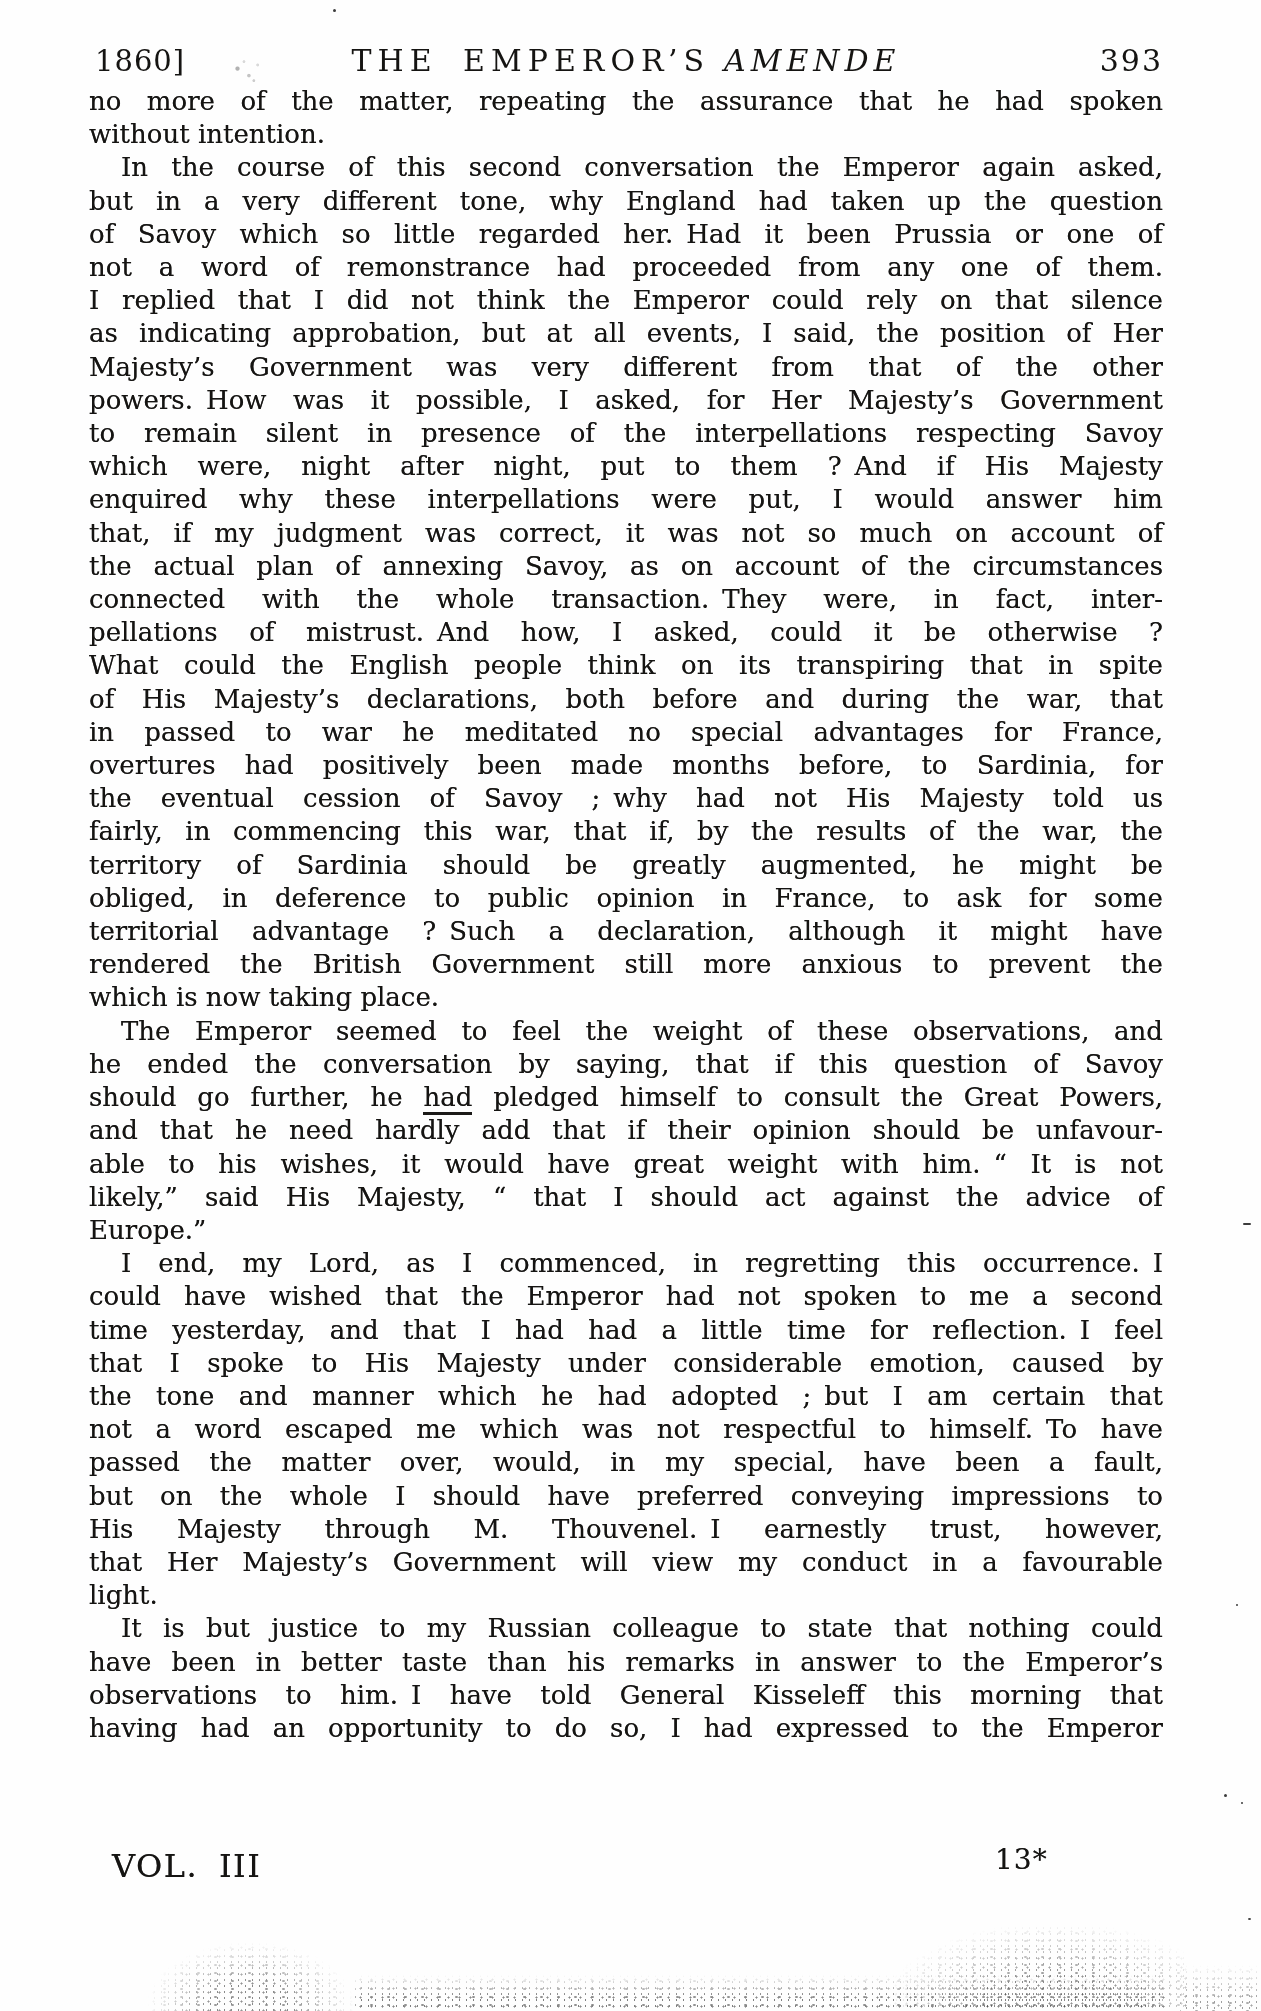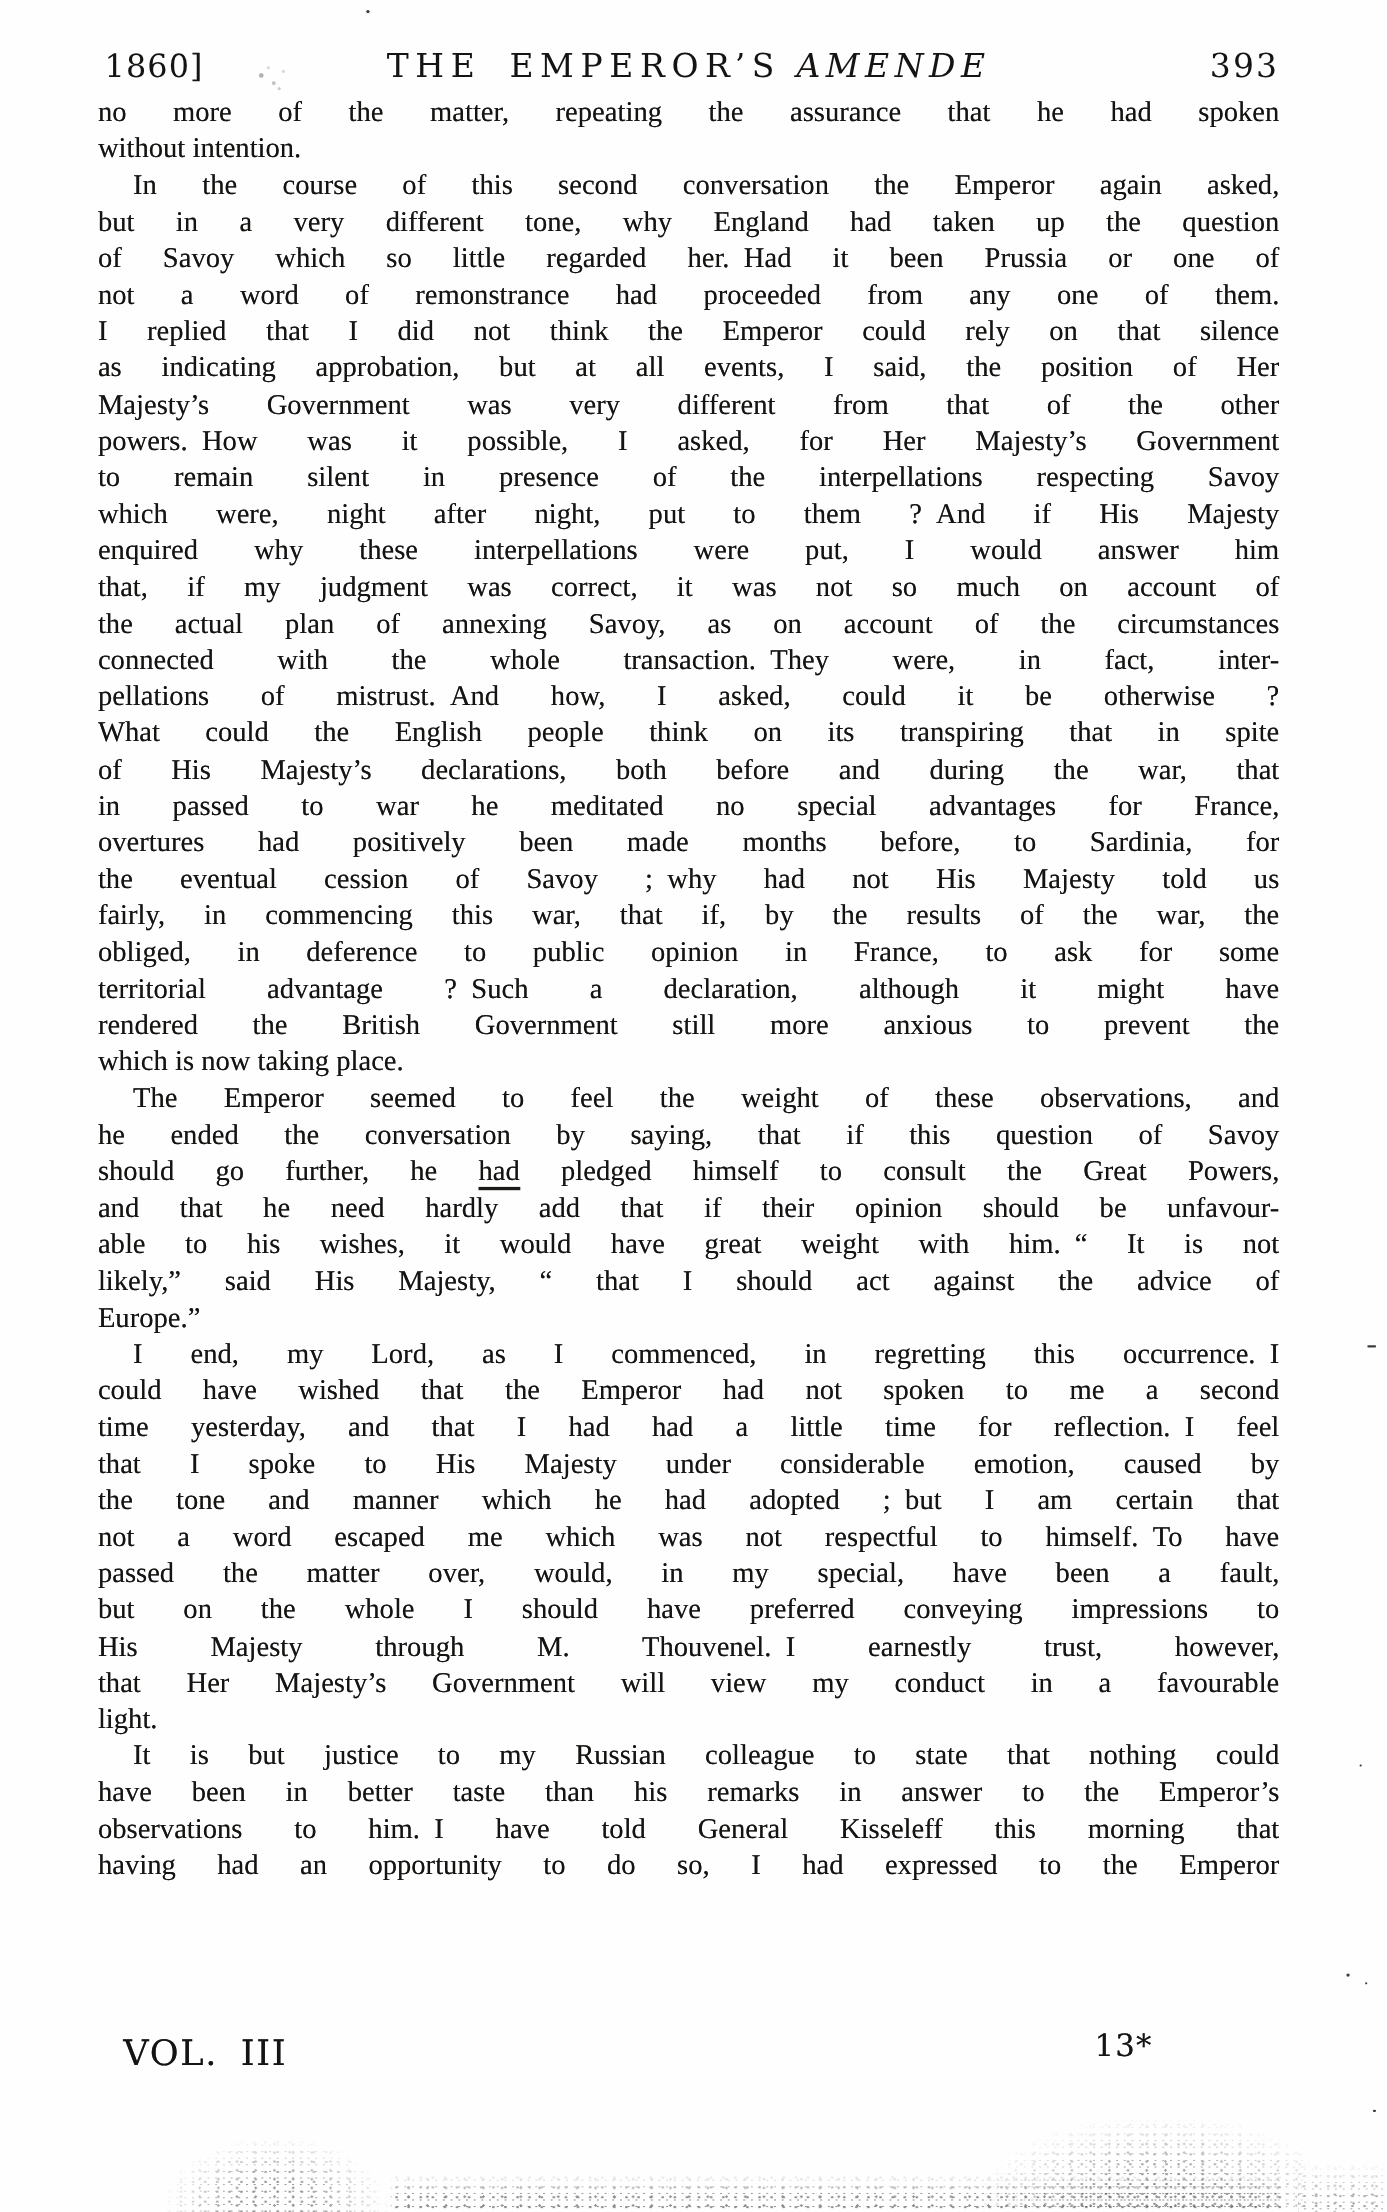--- a/index.html
+++ b/index.html
@@ -10,21 +10,21 @@
   
   .hdr{position:relative;height:42px;display:flex;align-items:baseline;}
   .h-year{font-size:29px;letter-spacing:1px;margin-left:6px;}
   .h-title{position:absolute;left:50%;transform:translateX(-50%);white-space:nowrap;
            font-size:30px;letter-spacing:6px;word-spacing:10px;}
   .h-title .it{font-style:italic;margin-left:14px;letter-spacing:5px;}
   .h-num{margin-left:auto;font-size:30px;letter-spacing:2px;text-align:right;}
   
   .bodytext{margin-top:0px;font-size:26px;line-height:33.2px;text-shadow:0 0 .5px rgba(10,10,10,.65);}
   .para{margin:0;padding:0;}
-  .ln{text-align:justify;text-align-last:justify;font-family:Liberation Serif, serif;}
+  .ln{text-align:justify;text-align-last:justify;}
   .ln.end{text-align:center;text-align-last:left;}
   .ln.ind{text-indent:32px;}
   .u{border-bottom:3px solid #1b1a18;padding-bottom:0px;}
   
   .ftr{position:absolute;left:89px;top:1843px;width:1074px;height:42px;}
   .f-vol{position:absolute;left:23px;top:4px;font-size:32px;letter-spacing:1.5px;word-spacing:9px;
          text-shadow:0 0 .5px rgba(10,10,10,.6);}
   .f-sig{position:absolute;left:906px;top:0px;font-size:28px;letter-spacing:1px;
          text-shadow:0 0 .5px rgba(10,10,10,.6);}
   
@@ -90,20 +90,21 @@
         <div class="ln">that, if my judgment was correct, it was not so much on account of</div>
         <div class="ln">the actual plan of annexing Savoy, as on account of the circumstances</div>
         <div class="ln">connected with the whole transaction. They were, in fact, inter-</div>
         <div class="ln">pellations of mistrust. And how, I asked, could it be otherwise ?</div>
         <div class="ln">What could the English people think on its transpiring that in spite</div>
         <div class="ln">of His Majesty’s declarations, both before and during the war, that</div>
         <div class="ln">in passed to war he meditated no special advantages for France,</div>
         <div class="ln">overtures had positively been made months before, to Sardinia, for</div>
         <div class="ln">the eventual cession of Savoy ; why had not His Majesty told us</div>
         <div class="ln">fairly, in commencing this war, that if, by the results of the war, the</div>
+        <div class="ln">territory of Sardinia should be greatly augmented, he might be</div>
         <div class="ln">obliged, in deference to public opinion in France, to ask for some</div>
         <div class="ln">territorial advantage ? Such a declaration, although it might have</div>
         <div class="ln">rendered the British Government still more anxious to prevent the</div>
         <div class="ln end">which is now taking place.</div>
       </div>
 
       <div class="para">
         <div class="ln ind">The Emperor seemed to feel the weight of these observations, and</div>
         <div class="ln">he ended the conversation by saying, that if this question of Savoy</div>
         <div class="ln"><span>should go further, he </span><span class="u">had</span><span> pledged himself to consult the Great Powers,</span></div>

